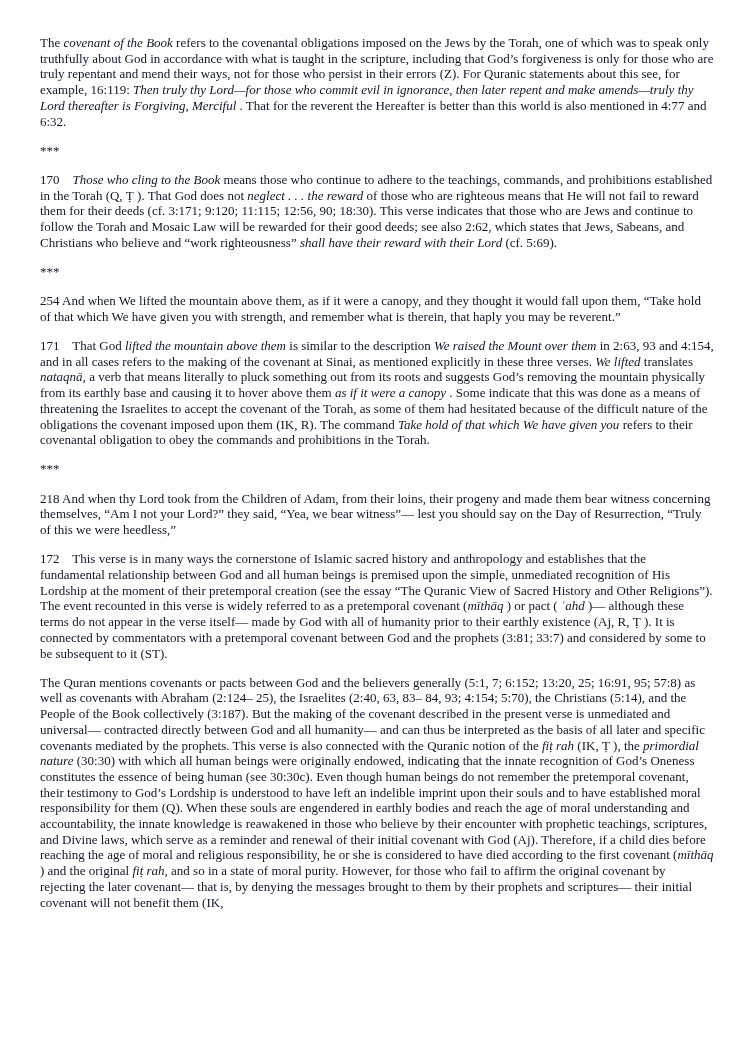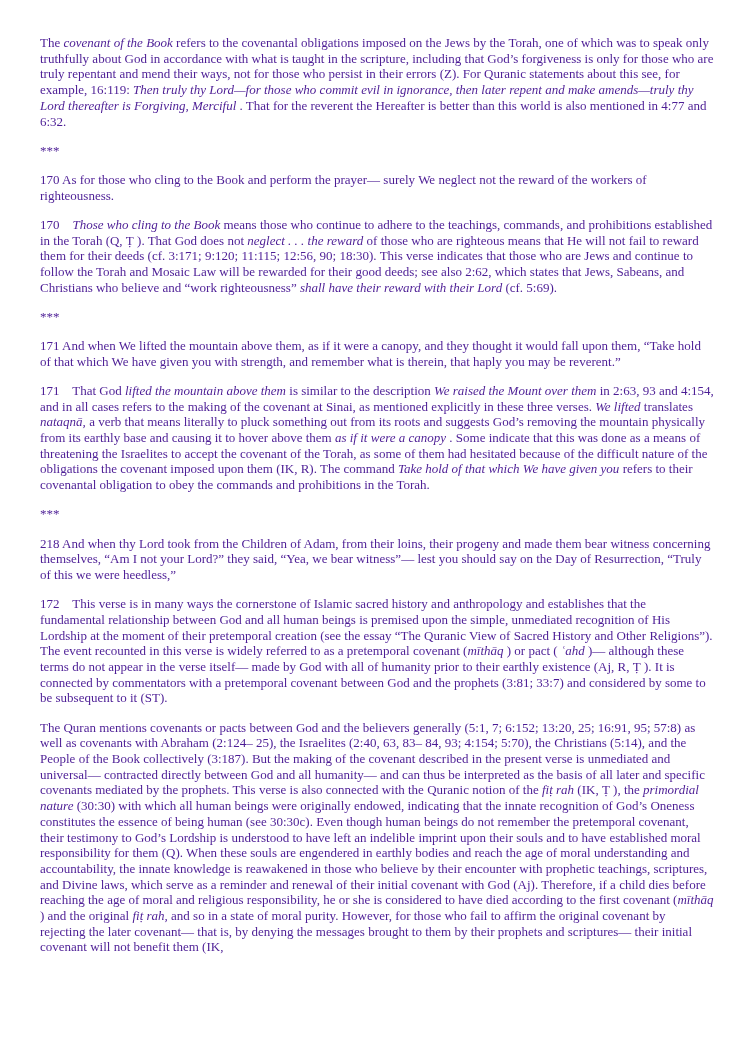--- a/index.html
+++ b/index.html
@@ -14,44 +14,43 @@
   }
   .page {
     box-sizing: border-box;
     width: 749px;
     height: 1061px;
     padding: 35px 35px 0 40px;
     background: #ffffff;
     font-family: "Liberation Serif", "DejaVu Serif", serif;
     font-size: 13px;
     line-height: 15.7px;
-    color: #4c1d95;
+    color: #0f172a;
   }
   .content { width: 674px; }
   .para {
     margin: 0 0 13.5px 0;
     white-space: pre-wrap;
     text-align: left;
   }
   .sep {
     margin: 0 0 13.5px 0;
     white-space: pre-wrap;
   }
   .it { font-style: italic; }
 </style>
 </head>
 <body>
 
 <div class="page">
   <div class="content">
       <p class="para"><span>The </span><span class="it">covenant of the Book</span><span> refers to the covenantal obligations imposed on the Jews by the Torah, one of which was to speak only truthfully about God in accordance with what is taught in the scripture, including that God’s forgiveness is only for those who are truly repentant and mend their ways, not for those who persist in their errors (Z). For Quranic statements about this see, for example, 16:119: </span><span class="it">Then truly thy Lord—for those who commit evil in ignorance, then later repent and make amends—truly thy Lord thereafter is Forgiving, Merciful</span><span> . That for the reverent the Hereafter is better than this world is also mentioned in 4:77 and 6:32.</span></p>
       <p class="sep">***</p>
-      <p class="para"><span>170 As for those who cling to the Book and perform the prayer— surely We neglect not the reward of the workers of righteousness.</span></p>
       <p class="para"><span>170    </span><span class="it">Those who cling to the Book</span><span> means those who continue to adhere to the teachings, commands, and prohibitions established in the Torah (Q, Ṭ ). That God does not </span><span class="it">neglect . . . the reward</span><span> of those who are righteous means that He will not fail to reward them for their deeds (cf. 3:171; 9:120; 11:115; 12:56, 90; 18:30). This verse indicates that those who are Jews and continue to follow the Torah and Mosaic Law will be rewarded for their good deeds; see also 2:62, which states that Jews, Sabeans, and Christians who believe and “work righteousness” </span><span class="it">shall have their reward with their Lord</span><span> (cf. 5:69).</span></p>
       <p class="sep">***</p>
-      <p class="para"><span>171 And when We lifted the mountain above them, as if it were a canopy, and they thought it would fall upon them, “Take hold of that which We have given you with strength, and remember what is therein, that haply you may be reverent.”</span></p>
+      <p class="para"><span>254 And when We lifted the mountain above them, as if it were a canopy, and they thought it would fall upon them, “Take hold of that which We have given you with strength, and remember what is therein, that haply you may be reverent.”</span></p>
       <p class="para"><span>171    That God </span><span class="it">lifted the mountain above them</span><span> is similar to the description </span><span class="it">We raised the Mount over them</span><span> in 2:63, 93 and 4:154, and in all cases refers to the making of the covenant at Sinai, as mentioned explicitly in these three verses. </span><span class="it">We lifted</span><span> translates </span><span class="it">nataqnā,</span><span> a verb that means literally to pluck something out from its roots and suggests God’s removing the mountain physically from its earthly base and causing it to hover above them </span><span class="it">as if it were a canopy</span><span> . Some indicate that this was done as a means of threatening the Israelites to accept the covenant of the Torah, as some of them had hesitated because of the difficult nature of the obligations the covenant imposed upon them (IK, R). The command </span><span class="it">Take hold of that which We have given you</span><span> refers to their covenantal obligation to obey the commands and prohibitions in the Torah.</span></p>
       <p class="sep">***</p>
       <p class="para"><span>218 And when thy Lord took from the Children of Adam, from their loins, their progeny and made them bear witness concerning themselves, “Am I not your Lord?” they said, “Yea, we bear witness”— lest you should say on the Day of Resurrection, “Truly of this we were heedless,”</span></p>
       <p class="para"><span>172    This verse is in many ways the cornerstone of Islamic sacred history and anthropology and establishes that the fundamental relationship between God and all human beings is premised upon the simple, unmediated recognition of His Lordship at the moment of their pretemporal creation (see the essay “The Quranic View of Sacred History and Other Religions”). The event recounted in this verse is widely referred to as a pretemporal covenant (</span><span class="it">mīthāq</span><span> ) or pact ( </span><span class="it">ʿahd</span><span> )— although these terms do not appear in the verse itself— made by God with all of humanity prior to their earthly existence (Aj, R, Ṭ ). It is connected by commentators with a pretemporal covenant between God and the prophets (3:81; 33:7) and considered by some to be subsequent to it (ST).</span></p>
       <p class="para"><span>The Quran mentions covenants or pacts between God and the believers generally (5:1, 7; 6:152; 13:20, 25; 16:91, 95; 57:8) as well as covenants with Abraham (2:124– 25), the Israelites (2:40, 63, 83– 84, 93; 4:154; 5:70), the Christians (5:14), and the People of the Book collectively (3:187). But the making of the covenant described in the present verse is unmediated and universal— contracted directly between God and all humanity— and can thus be interpreted as the basis of all later and specific covenants mediated by the prophets. This verse is also connected with the Quranic notion of the </span><span class="it">fiṭ rah</span><span> (IK, Ṭ ), the </span><span class="it">primordial nature</span><span> (30:30) with which all human beings were originally endowed, indicating that the innate recognition of God’s Oneness constitutes the essence of being human (see 30:30c). Even though human beings do not remember the pretemporal covenant, their testimony to God’s Lordship is understood to have left an indelible imprint upon their souls and to have established moral responsibility for them (Q). When these souls are engendered in earthly bodies and reach the age of moral understanding and accountability, the innate knowledge is reawakened in those who believe by their encounter with prophetic teachings, scriptures, and Divine laws, which serve as a reminder and renewal of their initial covenant with God (Aj). Therefore, if a child dies before reaching the age of moral and religious responsibility, he or she is considered to have died according to the first covenant (</span><span class="it">mīthāq</span><span> ) and the original </span><span class="it">fiṭ rah,</span><span> and so in a state of moral purity. However, for those who fail to affirm the original covenant by rejecting the later covenant— that is, by denying the messages brought to them by their prophets and scriptures— their initial covenant will not benefit them (IK,</span></p>
     </div>
 </div>
 
 </body></html>

